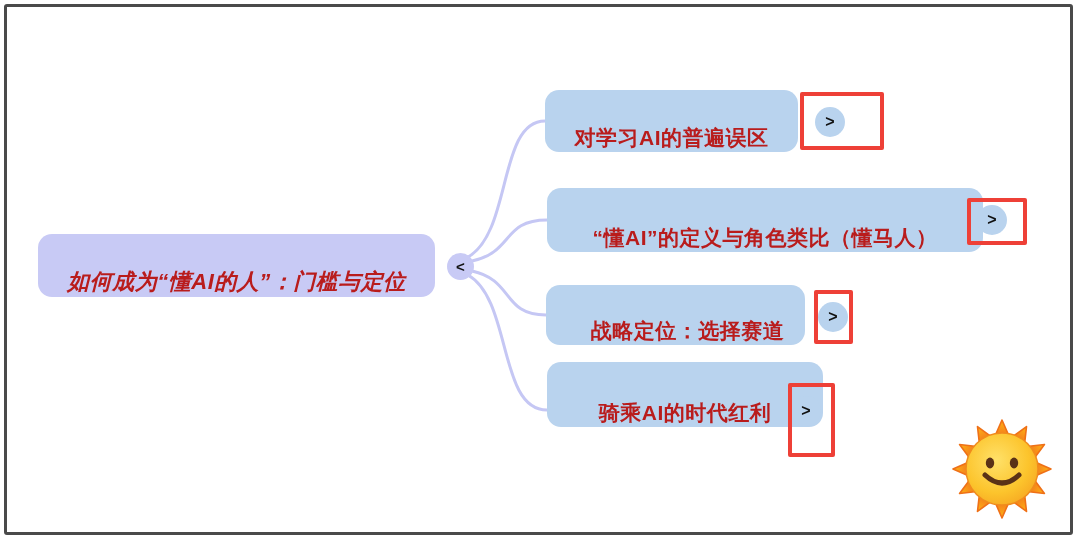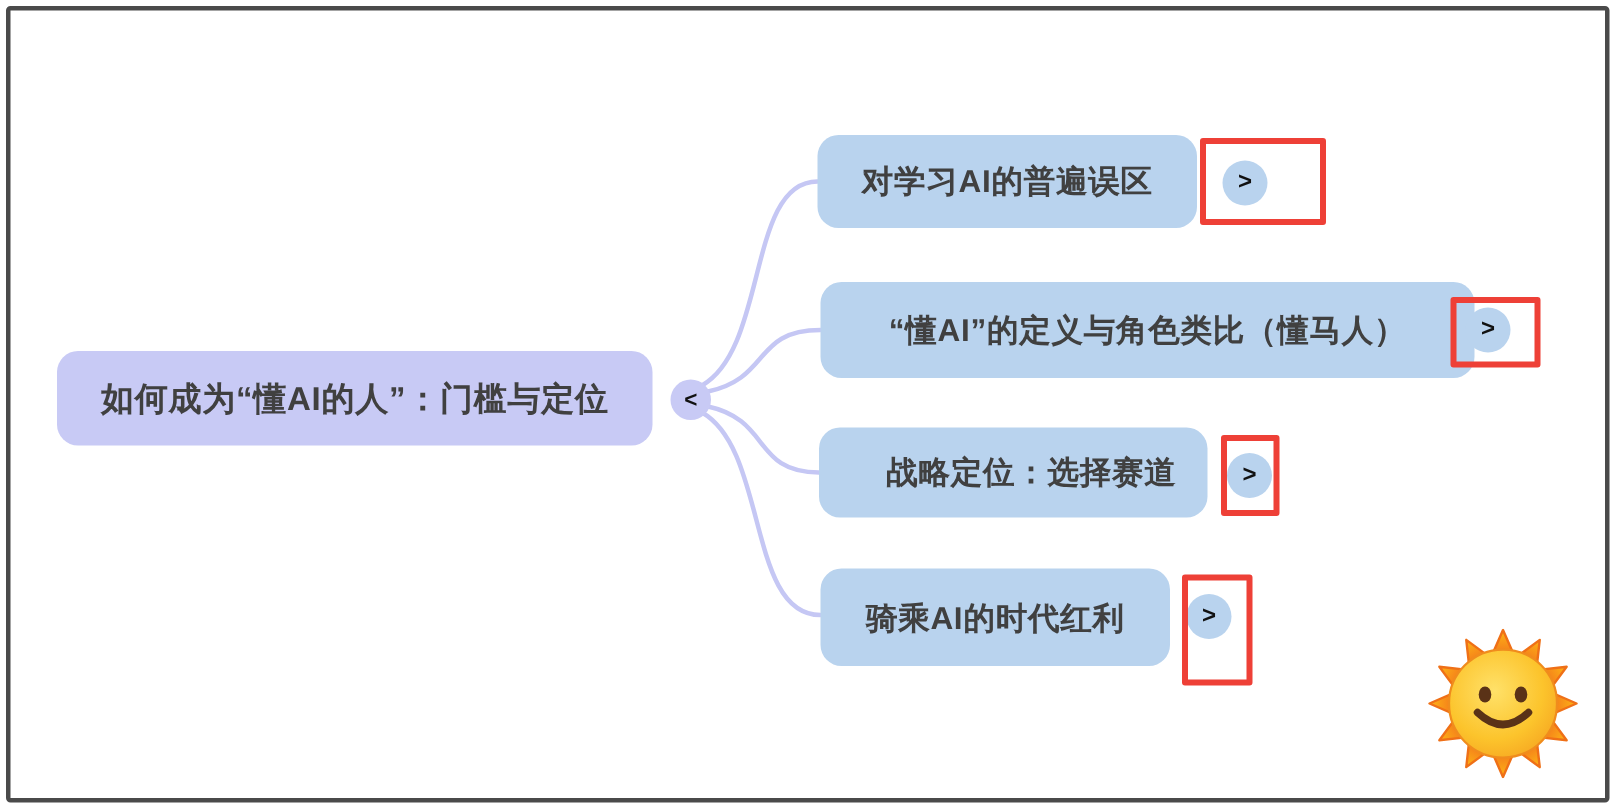--- a/index.html
+++ b/index.html
@@ -13,31 +13,31 @@
 
   .canvas-frame {
     position: absolute; left: 4px; top: 4px; width: 1069px; height: 531px;
     border: 3px solid #4a4a4a; border-radius: 3px;
     background: #ffffff; box-sizing: border-box; z-index: 0;
   }
 
   .connectors { position: absolute; left: 0; top: 0; z-index: 1; }
 
   .node {
-    position: absolute; display: flex; align-items: center; justify-content: center;
-    border-radius: 14px; color: #404040; font-weight: 600;
+    position: absolute; display: flex; align-items: flex-end; justify-content: center;
+    border-radius: 14px; color: #b91c1c; font-weight: 600;
     letter-spacing: 0.5px; z-index: 2; box-sizing: border-box;
     cursor: default; white-space: nowrap;
   }
-  .root-node  { left: 38px;  top: 234px; width: 397px; height: 63px; background: #c8caf5; font-size: 22px; }
+  .root-node  { left: 38px;  top: 234px; width: 397px; height: 63px; background: #c8caf5; font-size: 22px; font-style: italic; }
   .child-node { background: #b9d3ee; font-size: 21px; }
   .c0 { left: 545px; top: 90px;  width: 253px; height: 62px; }
   .c1 { left: 547px; top: 188px; width: 436px; height: 64px; }
   .c2 { left: 546px; top: 285px; width: 259px; height: 60px; padding-left: 24px; }
-  .c3 { left: 547px; top: 379px; width: 233px; height: 65px; }
+  .c3 { left: 547px; top: 362px; width: 276px; height: 65px; }
 
   .toggle-btn {
     position: absolute; border-radius: 50%;
     display: flex; align-items: center; justify-content: center;
     color: #111; font-weight: 700; z-index: 3; box-sizing: border-box;
     cursor: pointer;
   }
   .collapse-btn { left: 447px; top: 253px; width: 27px; height: 27px; background: #c8caf5; font-size: 15px; }
   .expand-btn   { width: 30px; height: 30px; background: #b9d3ee; font-size: 16px; }
   .e0 { left: 815px; top: 107px; }

